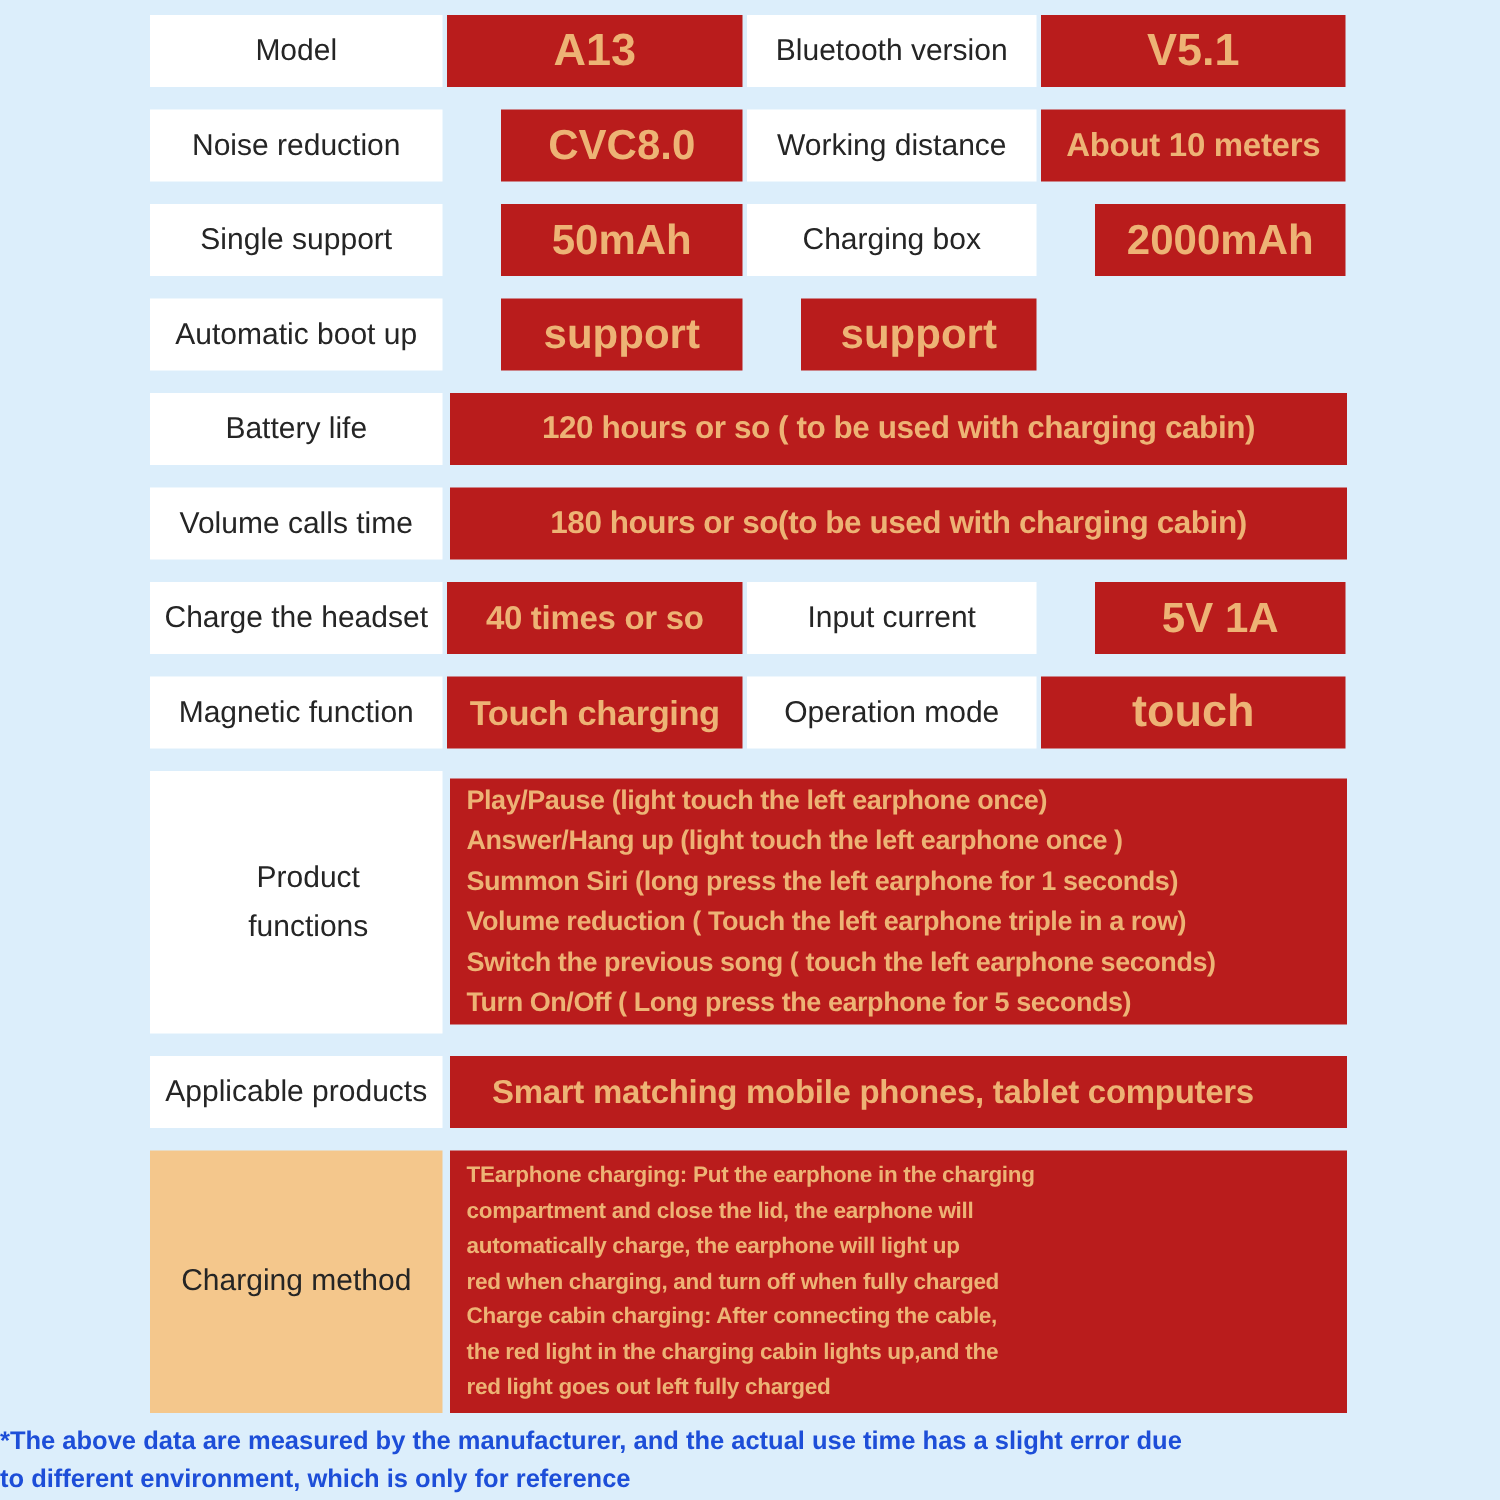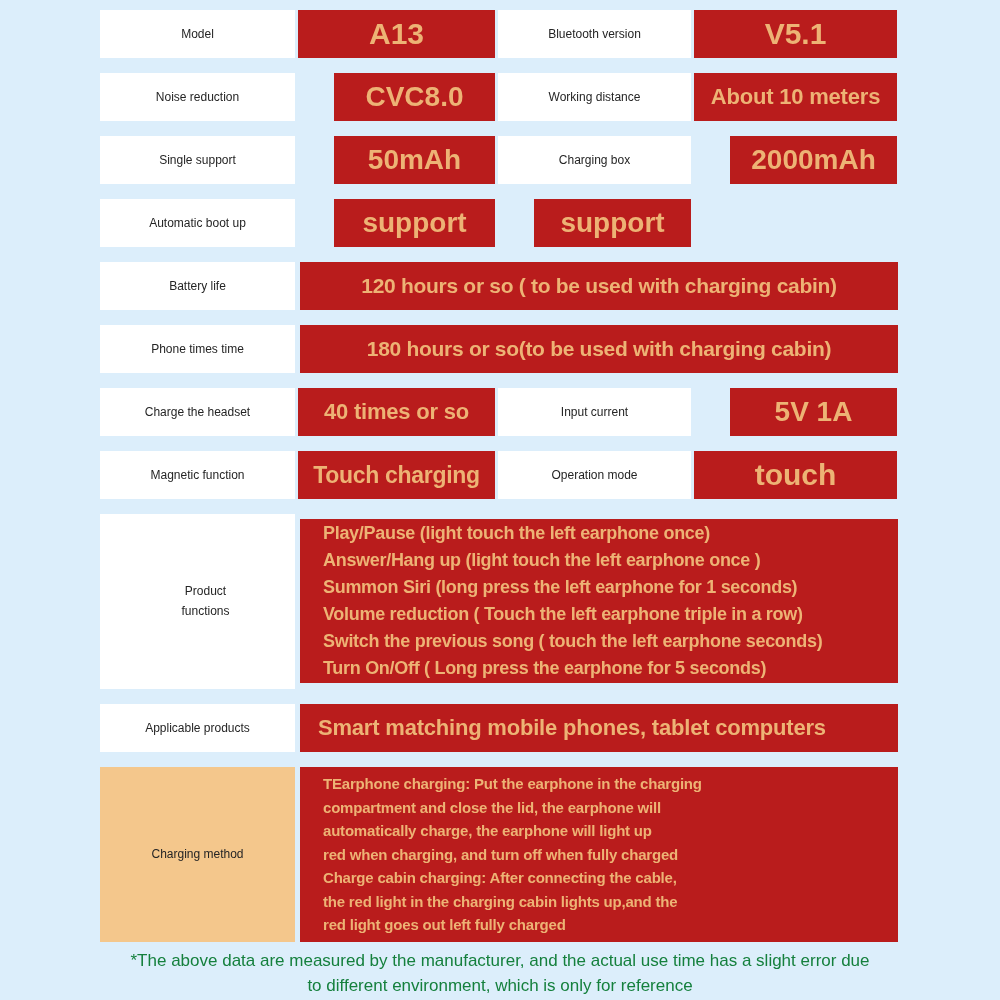--- a/index.html
+++ b/index.html
@@ -31,48 +31,48 @@
     grid-template-columns:195px 598px;
     column-gap:5px;
   }
 
   .cell {
     display:flex; align-items:center; justify-content:center;
     overflow:hidden;
   }
   .label {
     background:#ffffff; color:#252525;
-    font-size:12px; text-align:center; line-height:1.25;
+    font-size:20px; text-align:center; line-height:1.25;
   }
   .label.orange { background:#f4c78c; }
   .label.two-line { flex-direction:column; line-height:1.65;padding-left:16px; }
 
   .value {
     background:#b91c1c; color:#edb375; font-weight:bold;
     white-space:nowrap;
   }
   .v-30 { font-size:30px; }
   .v-28 { font-size:28px;margin-left:36px; }
   .v-23 { font-size:23px; letter-spacing:-0.3px; }
   .v-22 { font-size:22px; letter-spacing:-0.2px; }
   .v-21 { font-size:21px; letter-spacing:-0.3px; }
-  .v-left { justify-content:flex-start; padding-left:18px; }
+  .v-left { justify-content:flex-start; padding-left:28px; }
 
   .value.multiline {
     flex-direction:column; align-items:flex-start; justify-content:center;
-    padding-left:23px; padding-right:6px; white-space:nowrap;
+    padding-left:11px; padding-right:6px; white-space:nowrap;
   }
   .value.functions { margin-top:5px; margin-bottom:6px; }
   .functions .line { font-size:18px; line-height:27px; letter-spacing:-0.3px; }
   .charging .line  { font-size:15px; line-height:23.5px; letter-spacing:-0.2px; }
 
   .footnote {
     position:absolute; left:0; top:948px; width:1000px;
-    text-align:center; color:#15803d;
-    font-size:17px; line-height:25px; font-weight:normal;
+    color:#1d4ed8;
+    font-size:17px; line-height:25px; font-weight:bold;
   }
 </style>
 </head>
 <body>
 
 <div class="page">
   <div class="spec-table">
 
     <div class="row row4">
       <div class="cell label">Model</div>
@@ -100,21 +100,21 @@
       <div class="cell value v-28">support</div>
       <div class="cell value v-28">support</div>
     </div>
 
     <div class="row row2">
       <div class="cell label">Battery life</div>
       <div class="cell value v-21">120 hours or so ( to be used with charging cabin)</div>
     </div>
 
     <div class="row row2">
-      <div class="cell label">Phone times time</div>
+      <div class="cell label">Volume calls time</div>
       <div class="cell value v-21">180 hours or so(to be used with charging cabin)</div>
     </div>
 
     <div class="row row4">
       <div class="cell label">Charge the headset</div>
       <div class="cell value v-22">40 times or so</div>
       <div class="cell label">Input current</div>
       <div class="cell value v-28">5V 1A</div>
     </div>
 

